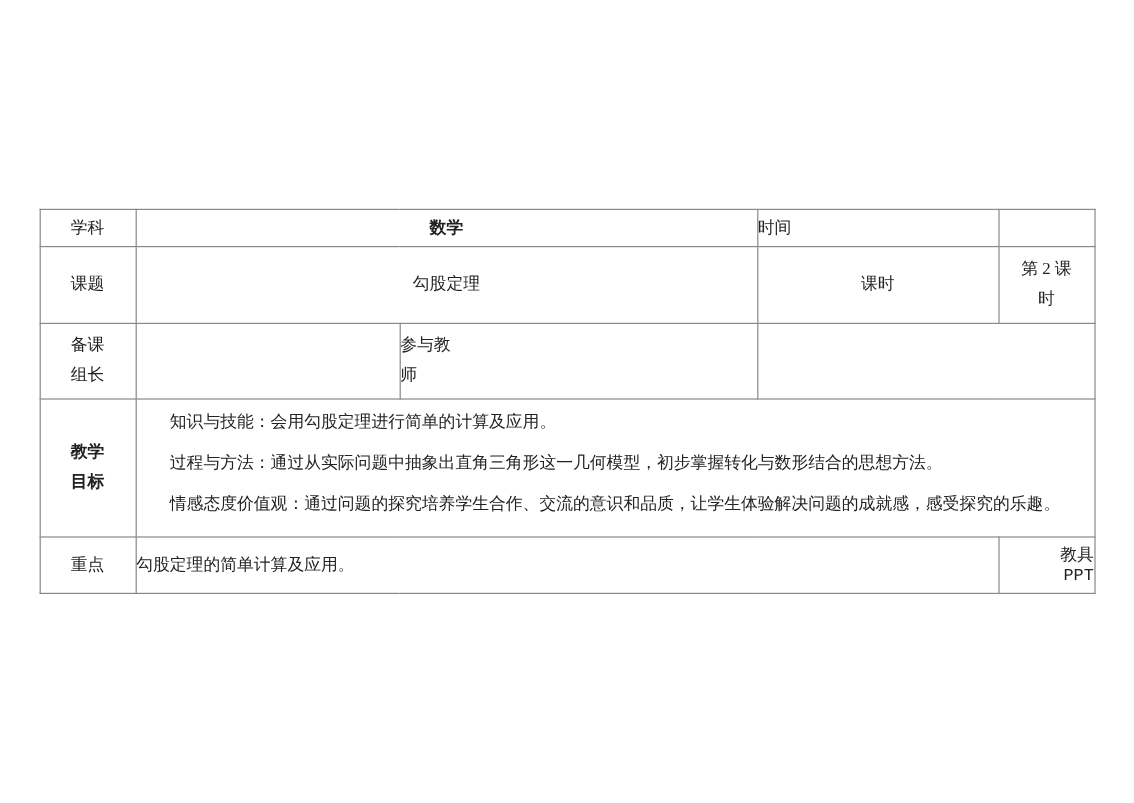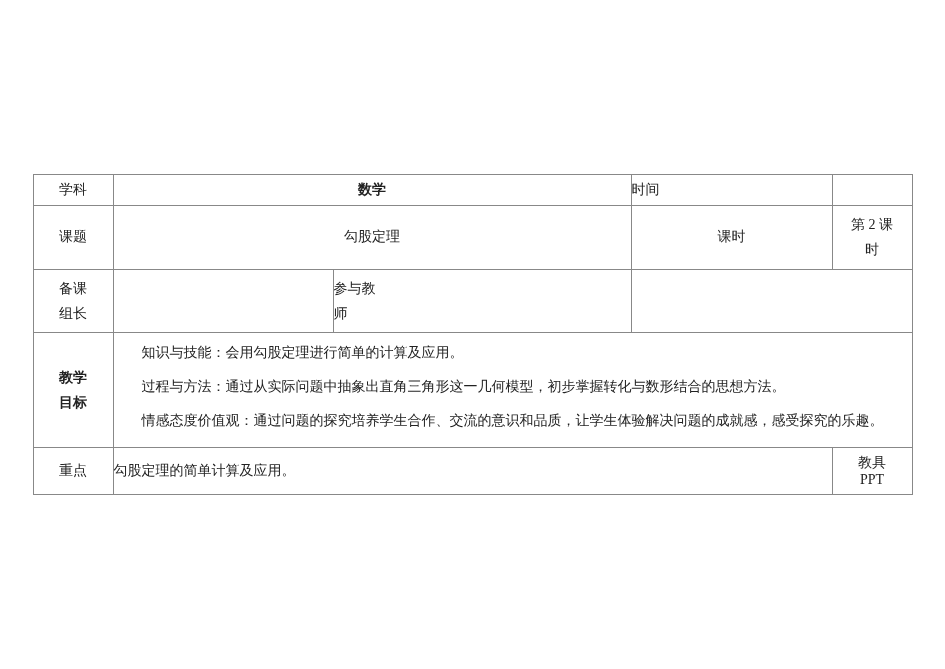--- a/index.html
+++ b/index.html
@@ -135,23 +135,24 @@
       margin-left: 16px;
     }
 
     .row6-content {
       font-size: 14px;
       padding: 8px 12px;
       vertical-align: middle;
     }
 
     .row6-jiaoju {
-      text-align: center;
-      font-size: 14px;
-      vertical-align: middle;
+      text-align: right;
+      font-size: 14px;
+      vertical-align: middle;
+      font-family: Liberation Mono, monospace;
     }
 
     .red-text {
       color: #e05020;
     }
   </style>
 </head>
 <body>
 
 <div class="page-container">

